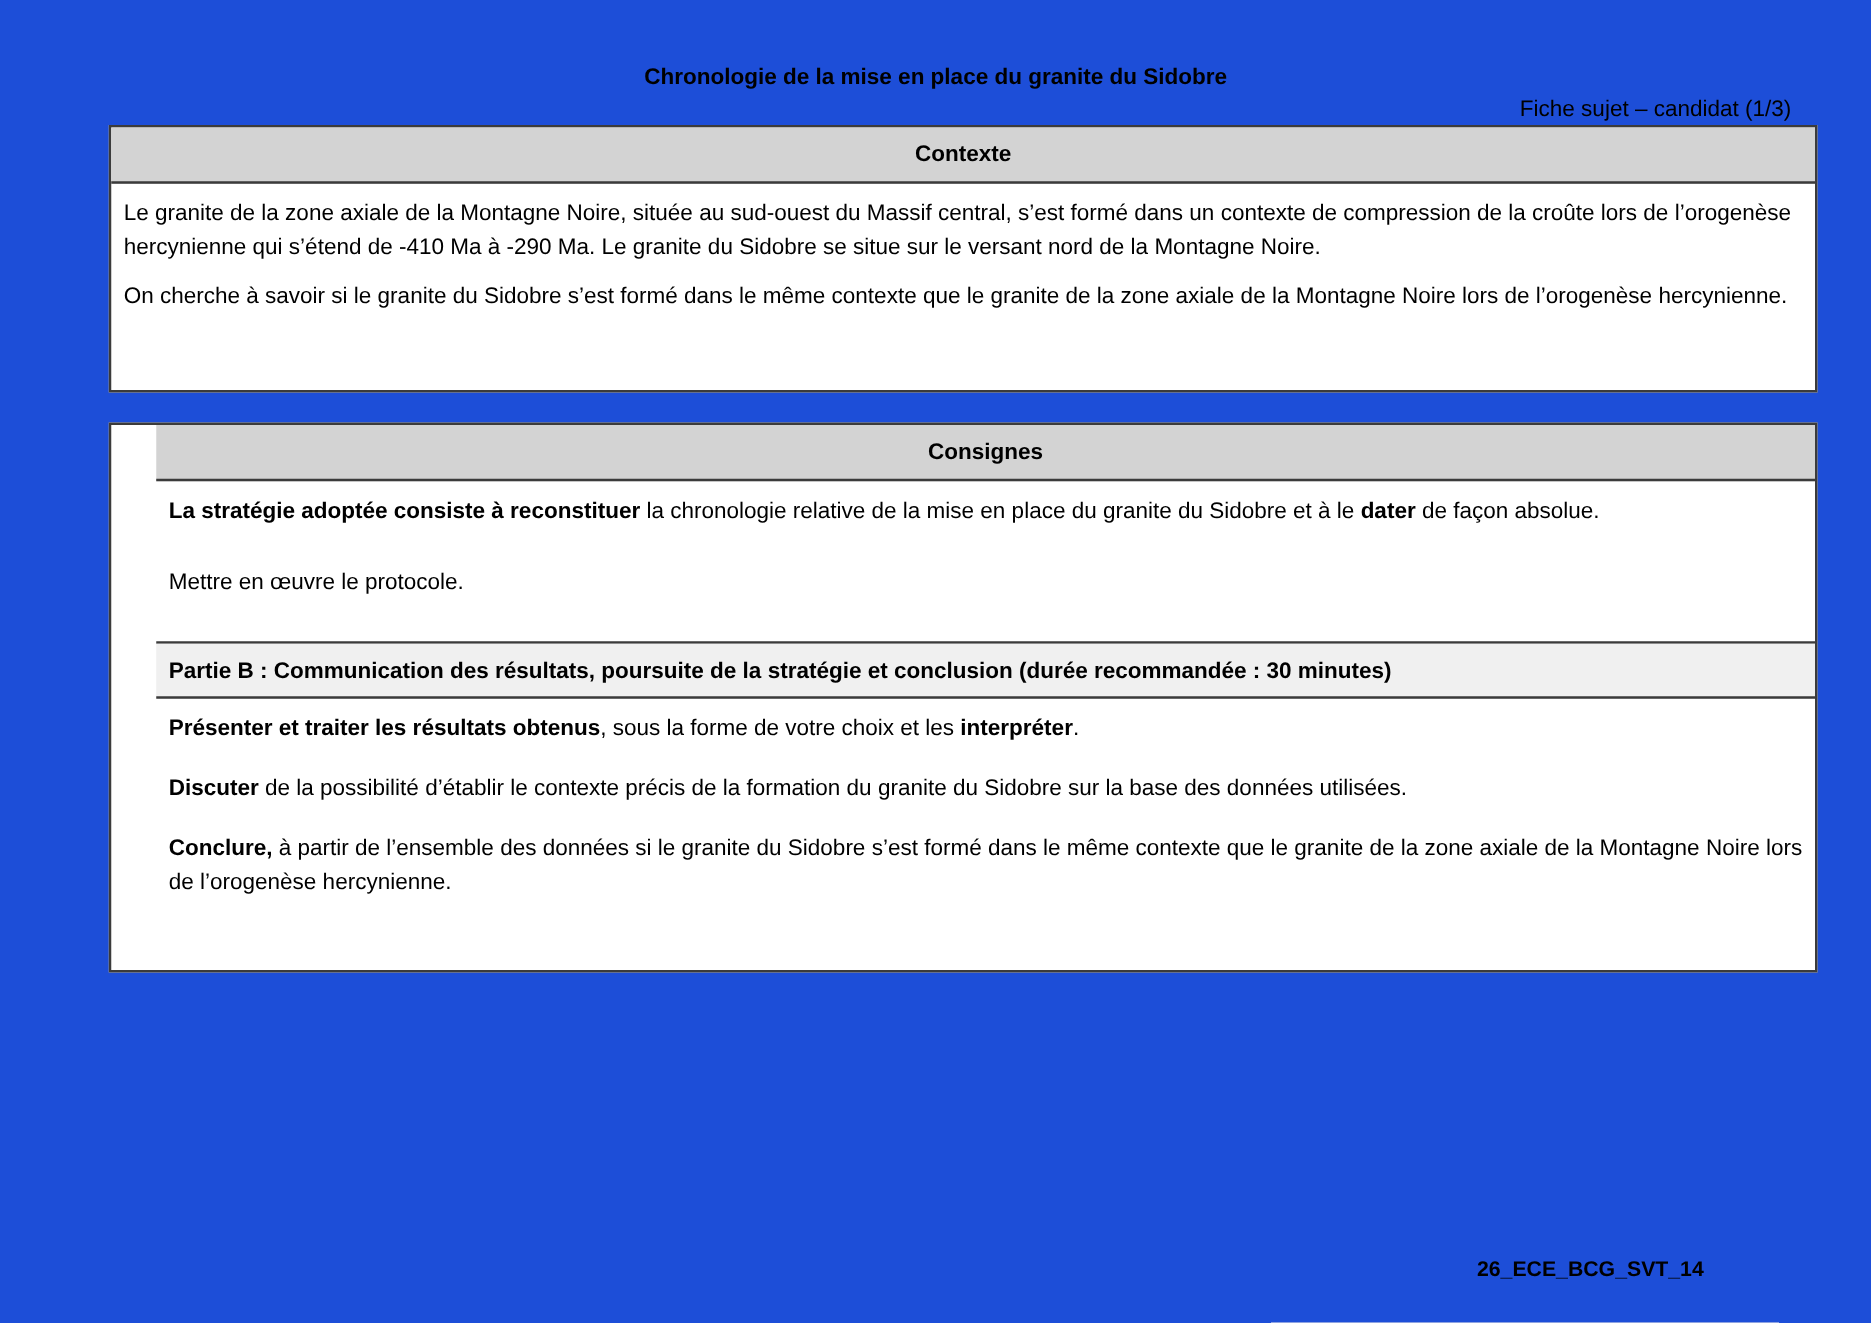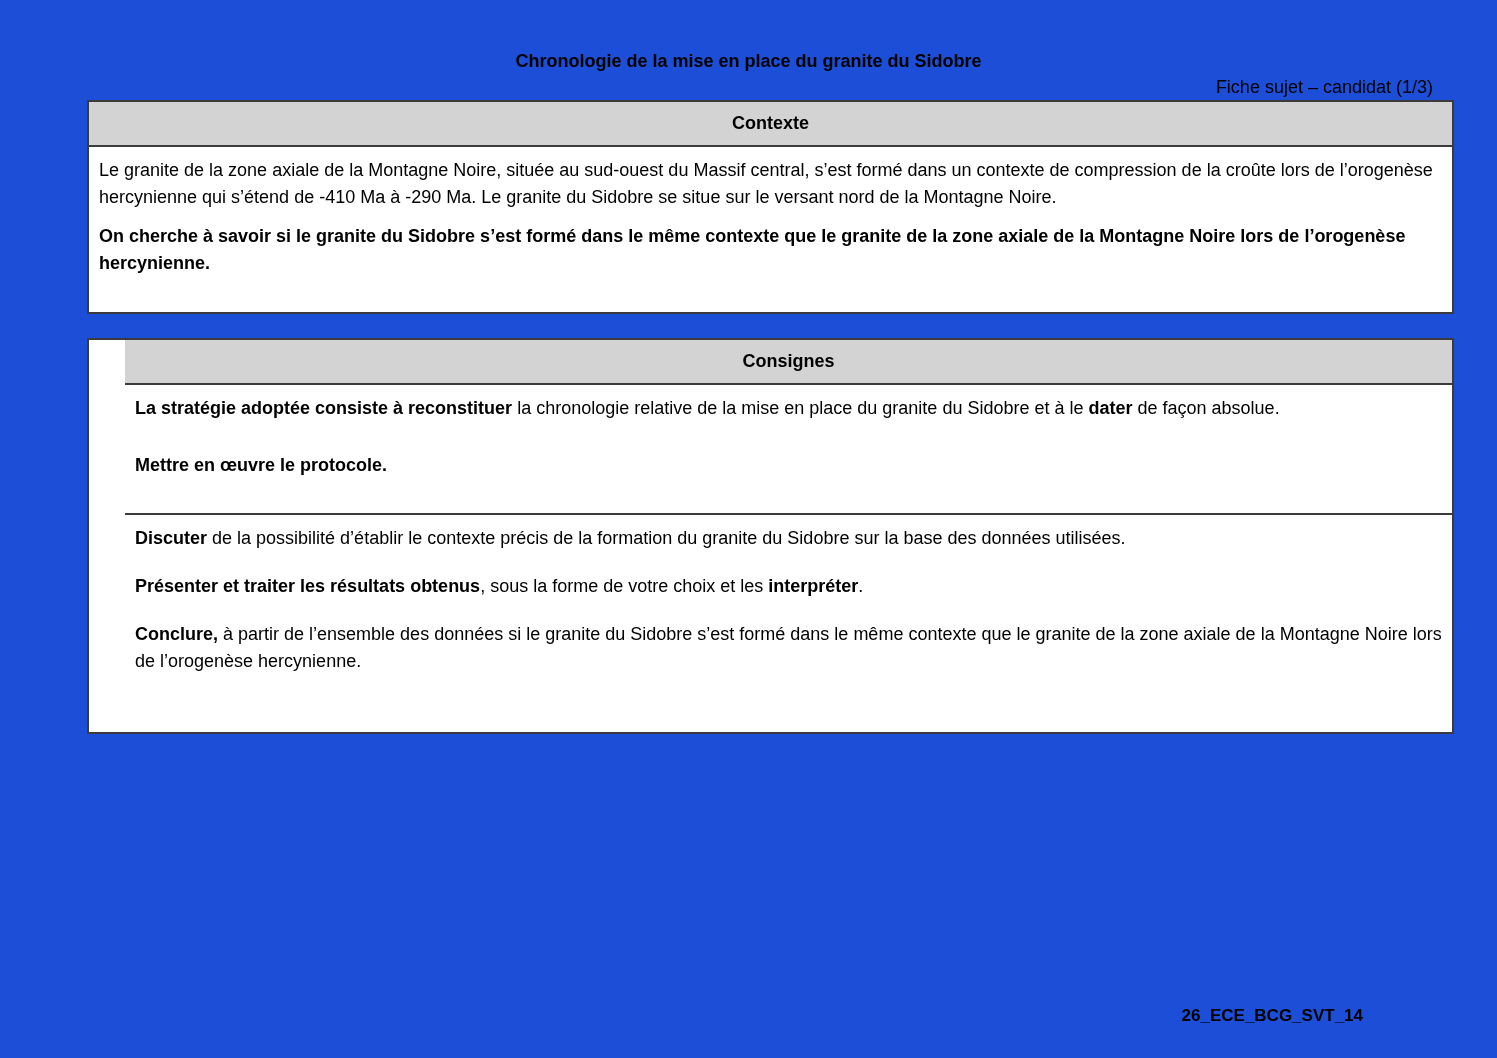--- a/index.html
+++ b/index.html
@@ -62,21 +62,21 @@
   }
   .box-body {
     padding: 10px 10px 12px 10px;
     line-height: 27px;
     font-size: 18px;
   }
   .body-contexte { min-height: 165px; border-radius: 30px; }
   .body-partie-a { min-height: 130px; border-bottom: 2px solid #3b3b3b; }
   .body-partie-b { min-height: 217px; }
   .body-contexte p + p { margin-top: 12px; }
-  .bold { font-weight: bold; }
+  .bold { font-weight: normal; }
   .strategy-par { margin-bottom: 30px; }
   .body-partie-b p + p { margin-top: 21px; }
   .centered-call {
     text-align: center;
     font-style: italic;
   }
   .doc-footer {
     position: absolute;
     top: 1006px;
     right: 134px;
@@ -103,23 +103,24 @@
 
   <div class="box box-consignes">
     <div class="box-header">Consignes</div>
 
 
     <div class="box-body body-partie-a">
       <p class="strategy-par"><strong>La stratégie adoptée consiste à reconstituer</strong><span> la chronologie relative de la mise en place du granite du Sidobre et à le </span><strong>dater</strong><span> de façon absolue.</span></p>
       <p class="bold">Mettre en œuvre le protocole.</p>
     </div>
 
+    <div class="part-header">Partie B : Communication des résultats, poursuite de la stratégie et conclusion (durée recommandée : 30 minutes)</div>
 
     <div class="box-body body-partie-b">
+      <p><strong>Présenter et traiter les résultats obtenus</strong><span>, sous la forme de votre choix et les </span><strong>interpréter</strong><span>.</span></p>
       <p><strong>Discuter</strong><span> de la possibilité d’établir le contexte précis de la formation du granite du Sidobre sur la base des données utilisées.</span></p>
-      <p><strong>Présenter et traiter les résultats obtenus</strong><span>, sous la forme de votre choix et les </span><strong>interpréter</strong><span>.</span></p>
       <p><strong>Conclure,</strong><span> à partir de l’ensemble des données si le granite du Sidobre s’est formé dans le même contexte que le granite de la zone axiale de la Montagne Noire lors de l’orogenèse hercynienne.</span></p>
     </div>
   </div>
 
   <div class="doc-footer">26_ECE_BCG_SVT_14</div>
 
 </div>
 
 </body></html>

